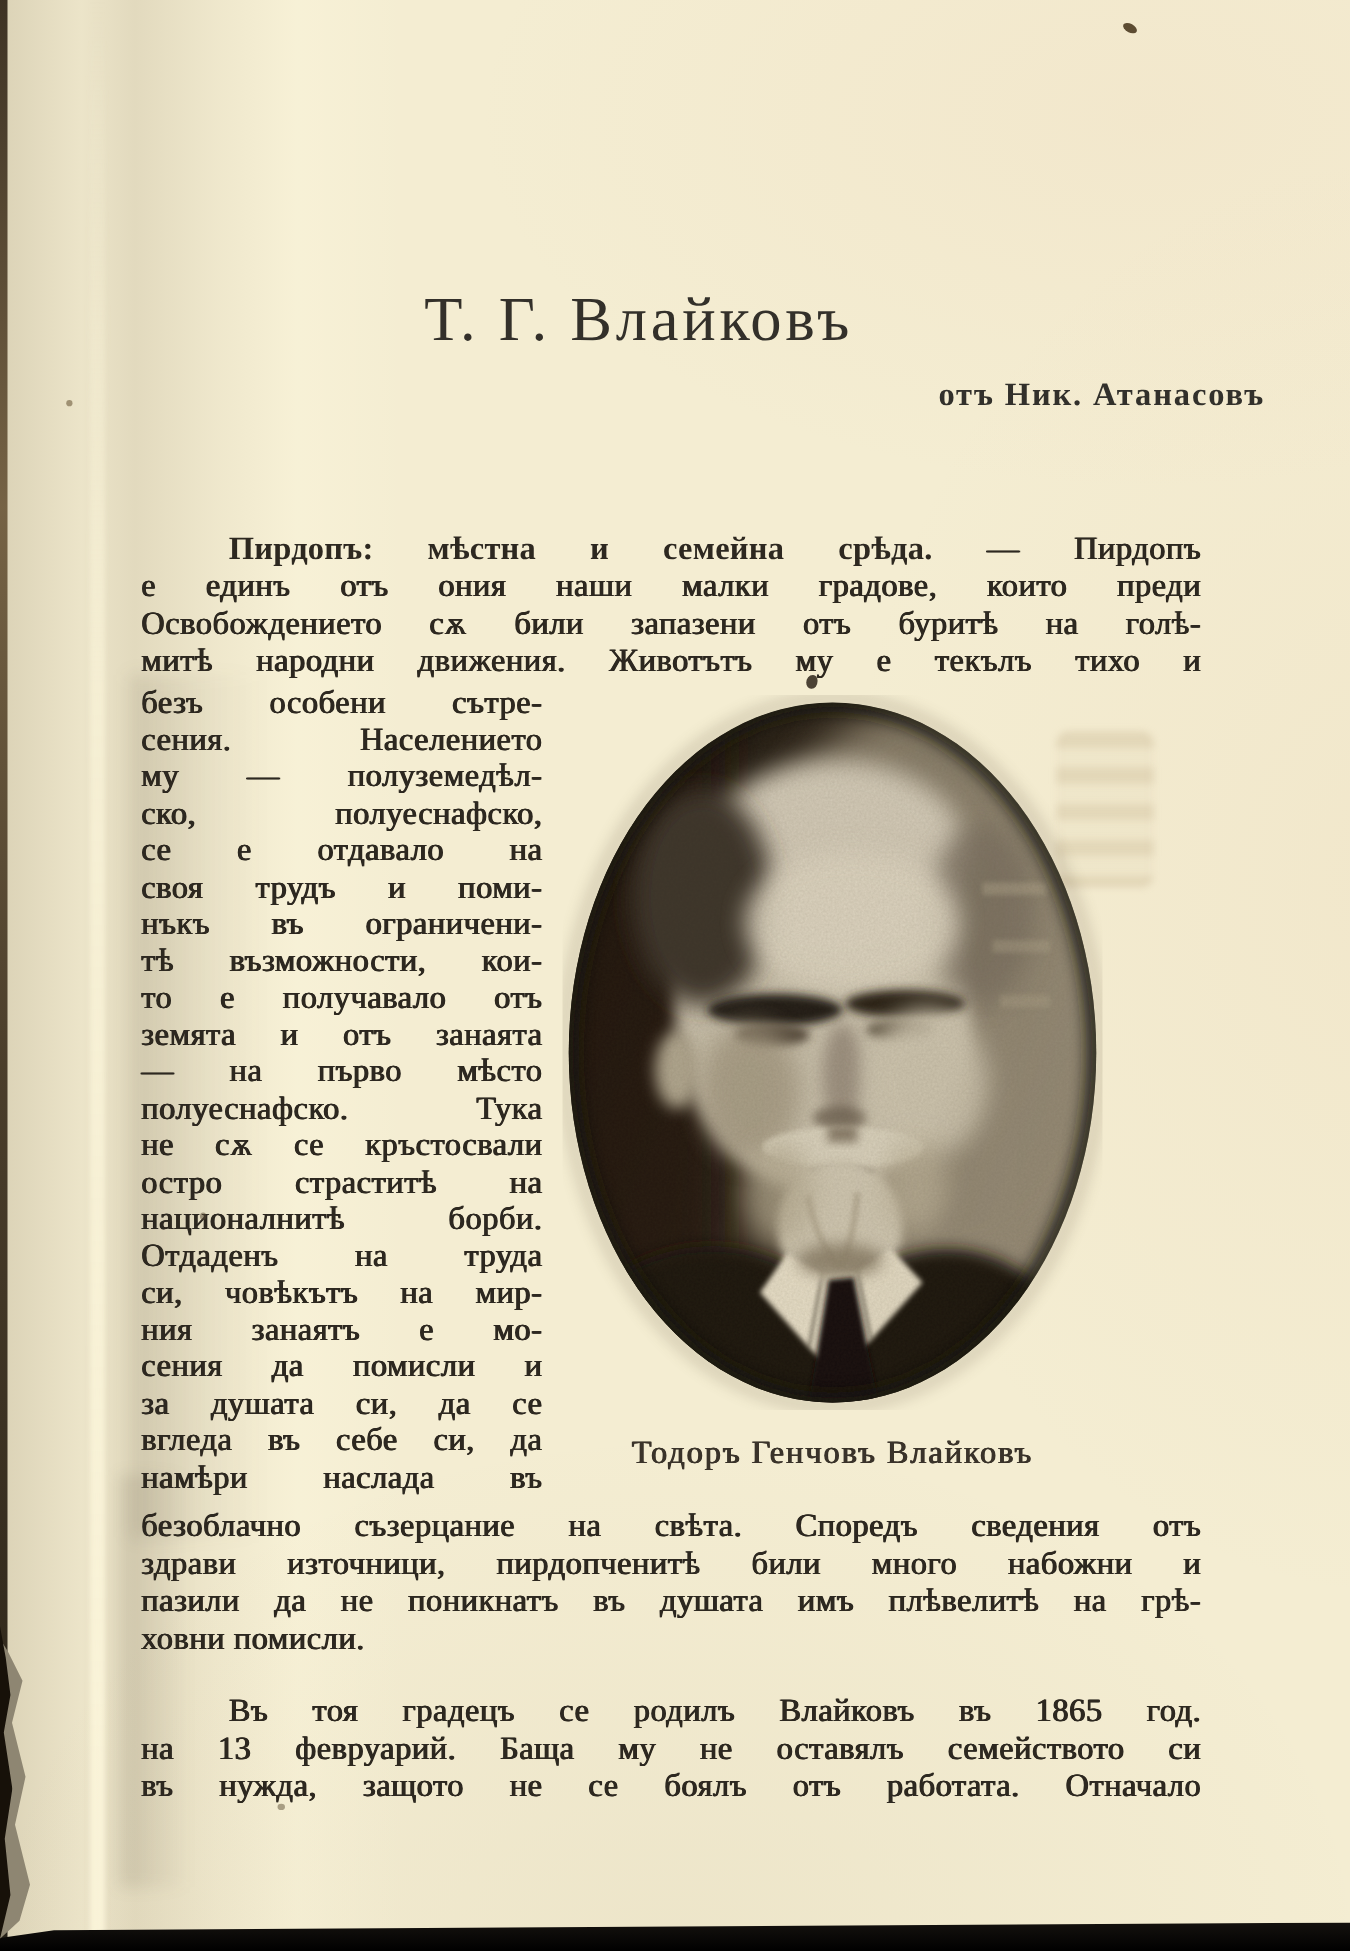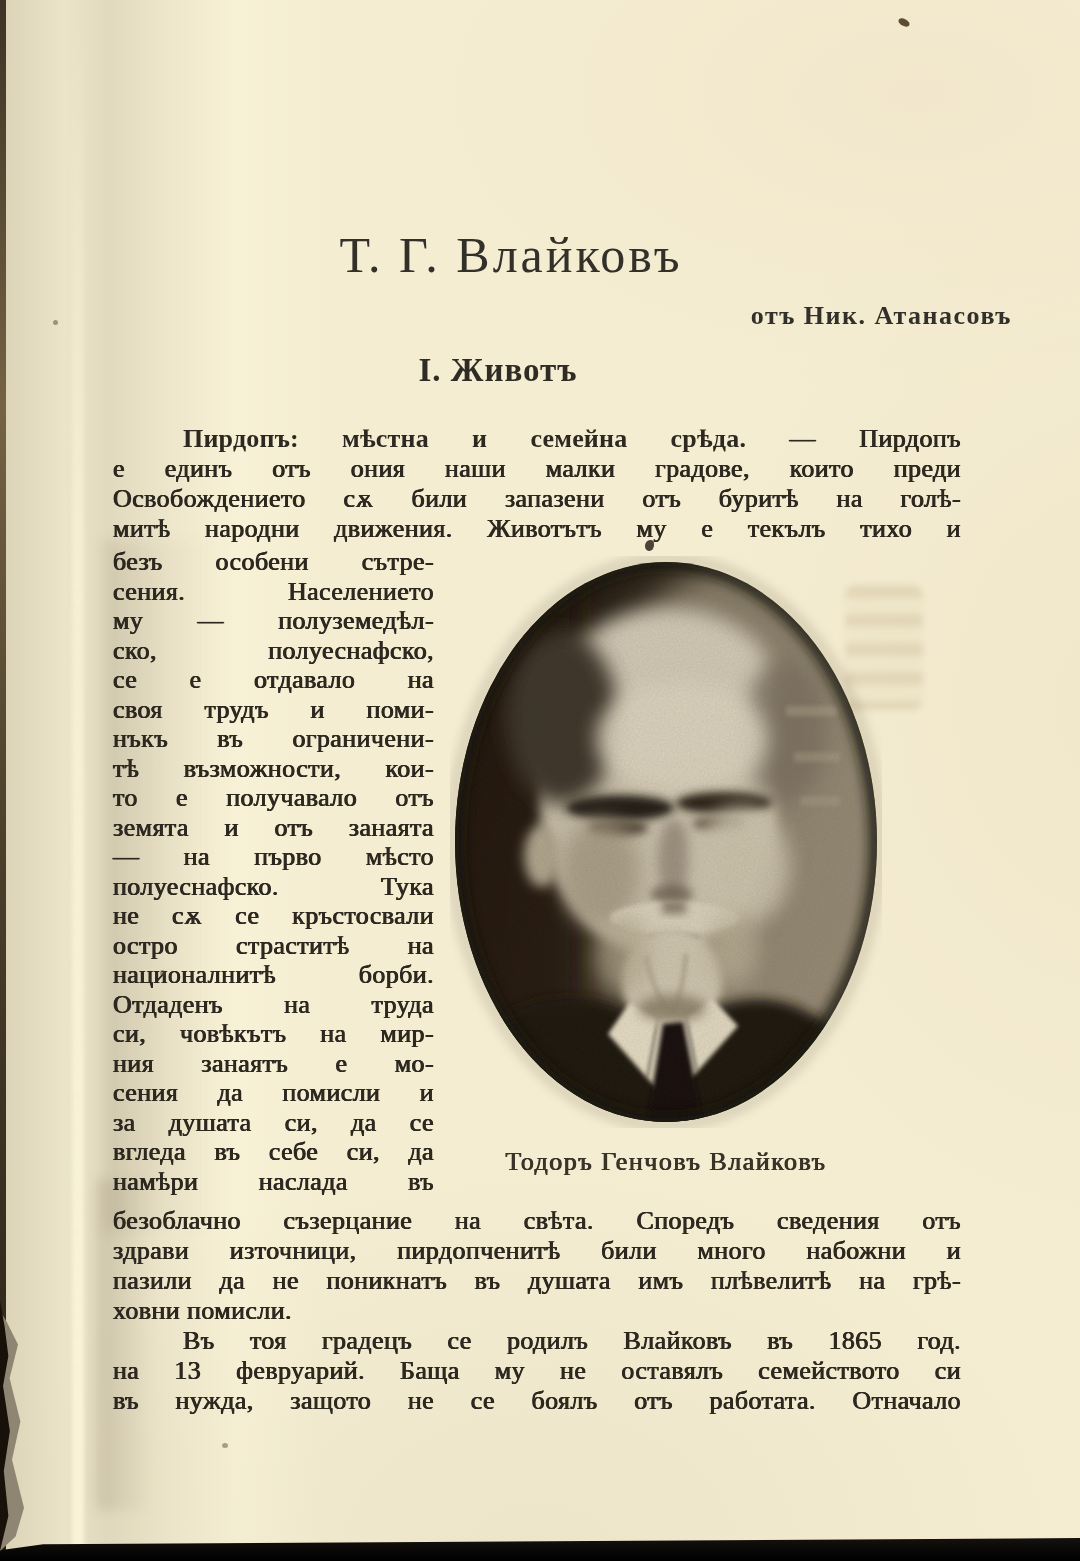--- a/index.html
+++ b/index.html
@@ -50,21 +50,21 @@
   .doc-byline{top:301px;left:0;width:1012px;text-align:right;
     font-size:26px;font-weight:700;letter-spacing:1.5px;color:#32302b;}
   .doc-heading{top:352px;left:0;width:996px;text-align:center;
     font-size:33px;font-weight:700;letter-spacing:1px;color:#2f2c26;}
   .textblock{font-size:26px;line-height:30px;}
   .line{text-align:justify;text-align-last:justify;letter-spacing:.4px;}
   .thick{text-shadow:.45px 0 0 currentColor,-.45px 0 0 currentColor;}
   .lead{font-weight:700;letter-spacing:.2px;}
   .first-indent{text-indent:70px;}
   .endleft .line:last-child{text-align-last:left;}
-  .indent-first .line:first-child{text-indent:70px;}
+  .indent-first .line:first-child{text-indent:70px;margin-top:28px;}
   .para1{left:113px;top:424px;width:848px;}
   .colblock{left:113px;top:547px;width:321px;line-height:29.5px;}
   .para2{left:113px;top:1206px;width:848px;}
   .para3{left:113px;top:1326px;width:848px;}
   .photo{left:450px;top:556px;width:432px;height:572px;z-index:1;}
   .caption{left:450px;top:1147px;width:432px;text-align:center;
     font-size:26px;letter-spacing:1.5px;color:#3a332a;}
 </style>
 </head>
 <body>
@@ -77,21 +77,20 @@
   <div class="bleed"></div>
   <div class="left-edge"></div>
   <div class="speck speck-a"></div>
   <div class="speck speck-b"></div>
   <div class="speck speck-c"></div>
   <div class="speck speck-d"></div>
   <div class="speck speck-e"></div>
 
   <div class="abs doc-title">Т. Г. Влайковъ</div>
   <div class="abs doc-byline">отъ Ник. Атанасовъ</div>
-  <div class="abs doc-heading">I. Животъ</div>
 
   <div class="abs textblock para1">
     <div class="line first-indent"><span class="lead">Пирдопъ: мѣстна и семейна срѣда.</span><span class="thick"> — Пирдопъ</span></div>
     <div>
         <div class="line thick">е единъ отъ ония наши малки градове, които преди</div>
         <div class="line thick">Освобождението сѫ били запазени отъ буритѣ на голѣ-</div>
         <div class="line thick">митѣ народни движения. Животътъ му е текълъ тихо и</div>
       </div>
   </div>
 

